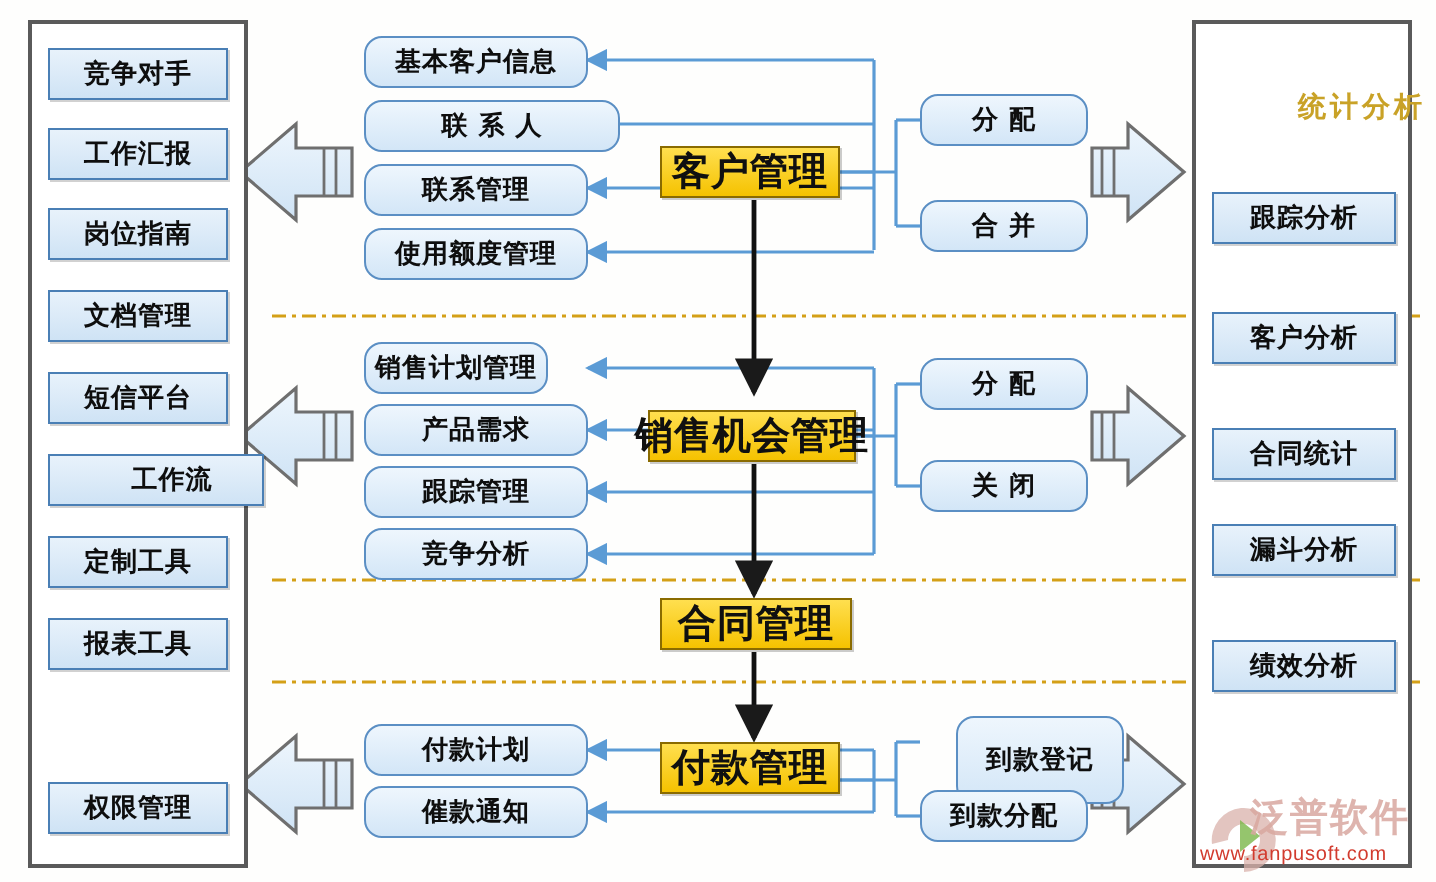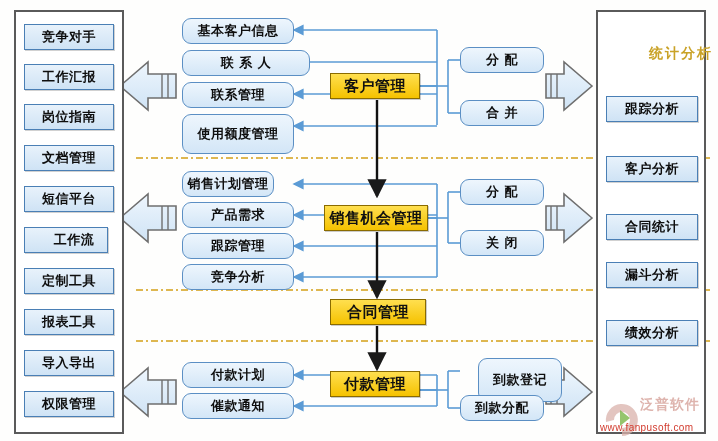--- a/index.html
+++ b/index.html
@@ -19,34 +19,34 @@
   
   .sq{background:linear-gradient(180deg,#e8f2fb 0%,#cfe3f5 100%);
       border:1px solid #4a7fb5;font-size:13px;box-shadow:1px 1px 0 rgba(0,0,0,.18);}
 
   
   .rnd{background:linear-gradient(180deg,#eef6fd 0%,#d3e6f7 100%);
        border:1.5px solid #5b8fc4;border-radius:9px;font-size:13px;}
 
   
   .yel{background:linear-gradient(180deg,#ffdf4f 0%,#f5c200 100%);
-       border:1.5px solid #8a6b00;font-size:15px;color:#101010;
+       border:1.5px solid #8a6b00;font-size:19px;color:#101010;
        box-shadow:1px 1px 0 rgba(0,0,0,.2);}
 
   .right-title{position:absolute;font-size:14px;font-weight:bold;color:#c9a227;
        letter-spacing:2px;white-space:nowrap;padding-left:32px;}
 
   
   svg.ov{position:absolute;left:0;top:0;width:718px;height:441px;pointer-events:none;}
 
   
   #wm{position:absolute;left:596px;top:392px;width:122px;height:46px;}
   #wm-txt{position:absolute;left:600px;top:422px;font-size:10px;color:#d23b2e;
           letter-spacing:.4px;font-family:Liberation Sans, sans-serif;}
-  #wm-cn{position:absolute;left:640px;top:396px;font-size:14px;color:#d9a8a0;
+  #wm-cn{position:absolute;left:625px;top:396px;font-size:19px;color:#d9a8a0;
          font-weight:bold;letter-spacing:1px;opacity:.85;}
 </style>
 </head>
 <body>
 
 <div id="canvas">
 
   <svg class="ov" viewBox="0 0 718 441">
     <defs>
       <linearGradient id="arrGrad" x1="0" y1="0" x2="0" y2="1">
@@ -142,40 +142,39 @@
     </g>
   </svg>
 
   <div id="panel-left" class="panel"></div>
 
   <div class="node sq" style="left:24px;top:24px;width:90px;height:26px;">竞争对手</div>
   <div class="node sq" style="left:24px;top:64px;width:90px;height:26px;">工作汇报</div>
   <div class="node sq" style="left:24px;top:104px;width:90px;height:26px;">岗位指南</div>
   <div class="node sq" style="left:24px;top:145px;width:90px;height:26px;">文档管理</div>
   <div class="node sq" style="left:24px;top:186px;width:90px;height:26px;">短信平台</div>
-  <div class="node sq" style="left:24px;top:227px;width:84px;height:26px;padding-left:16px;">工作流</div>
+  <div class="node sq" style="left:24px;top:227px;width:108px;height:26px;padding-left:16px;">工作流</div>
   <div class="node sq" style="left:24px;top:268px;width:90px;height:26px;">定制工具</div>
   <div class="node sq" style="left:24px;top:309px;width:90px;height:26px;">报表工具</div>
-  <div class="node sq" style="left:24px;top:350px;width:90px;height:26px;">导入导出</div>
   <div class="node sq" style="left:24px;top:391px;width:90px;height:26px;">权限管理</div>
 
   <div id="panel-right" class="panel"></div>
 
   <div class="right-title" style="left:617px;top:45px;">统计分析</div>
 
   <div class="node sq" style="left:606px;top:96px;width:92px;height:26px;">跟踪分析</div>
   <div class="node sq" style="left:606px;top:156px;width:92px;height:26px;">客户分析</div>
   <div class="node sq" style="left:606px;top:214px;width:92px;height:26px;">合同统计</div>
   <div class="node sq" style="left:606px;top:262px;width:92px;height:26px;">漏斗分析</div>
   <div class="node sq" style="left:606px;top:320px;width:92px;height:26px;">绩效分析</div>
 
   <div class="node rnd" style="left:182px;top:18px;width:112px;height:26px;">基本客户信息</div>
   <div class="node rnd" style="left:182px;top:50px;width:128px;height:26px;">联 系 人</div>
   <div class="node rnd" style="left:182px;top:82px;width:112px;height:26px;">联系管理</div>
-  <div class="node rnd" style="left:182px;top:114px;width:112px;height:40px;">使用额度管理</div>
+  <div class="node rnd" style="left:182px;top:114px;width:112px;height:26px;">使用额度管理</div>
 
   <div class="node yel" style="left:330px;top:73px;width:90px;height:26px;">客户管理</div>
 
   <div class="node rnd" style="left:460px;top:47px;width:84px;height:26px;">分  配</div>
   <div class="node rnd" style="left:460px;top:100px;width:84px;height:26px;">合  并</div>
 
   <div class="node rnd" style="left:182px;top:171px;width:92px;height:26px;">销售计划管理</div>
   <div class="node rnd" style="left:182px;top:202px;width:112px;height:26px;">产品需求</div>
   <div class="node rnd" style="left:182px;top:233px;width:112px;height:26px;">跟踪管理</div>
   <div class="node rnd" style="left:182px;top:264px;width:112px;height:26px;">竞争分析</div>

